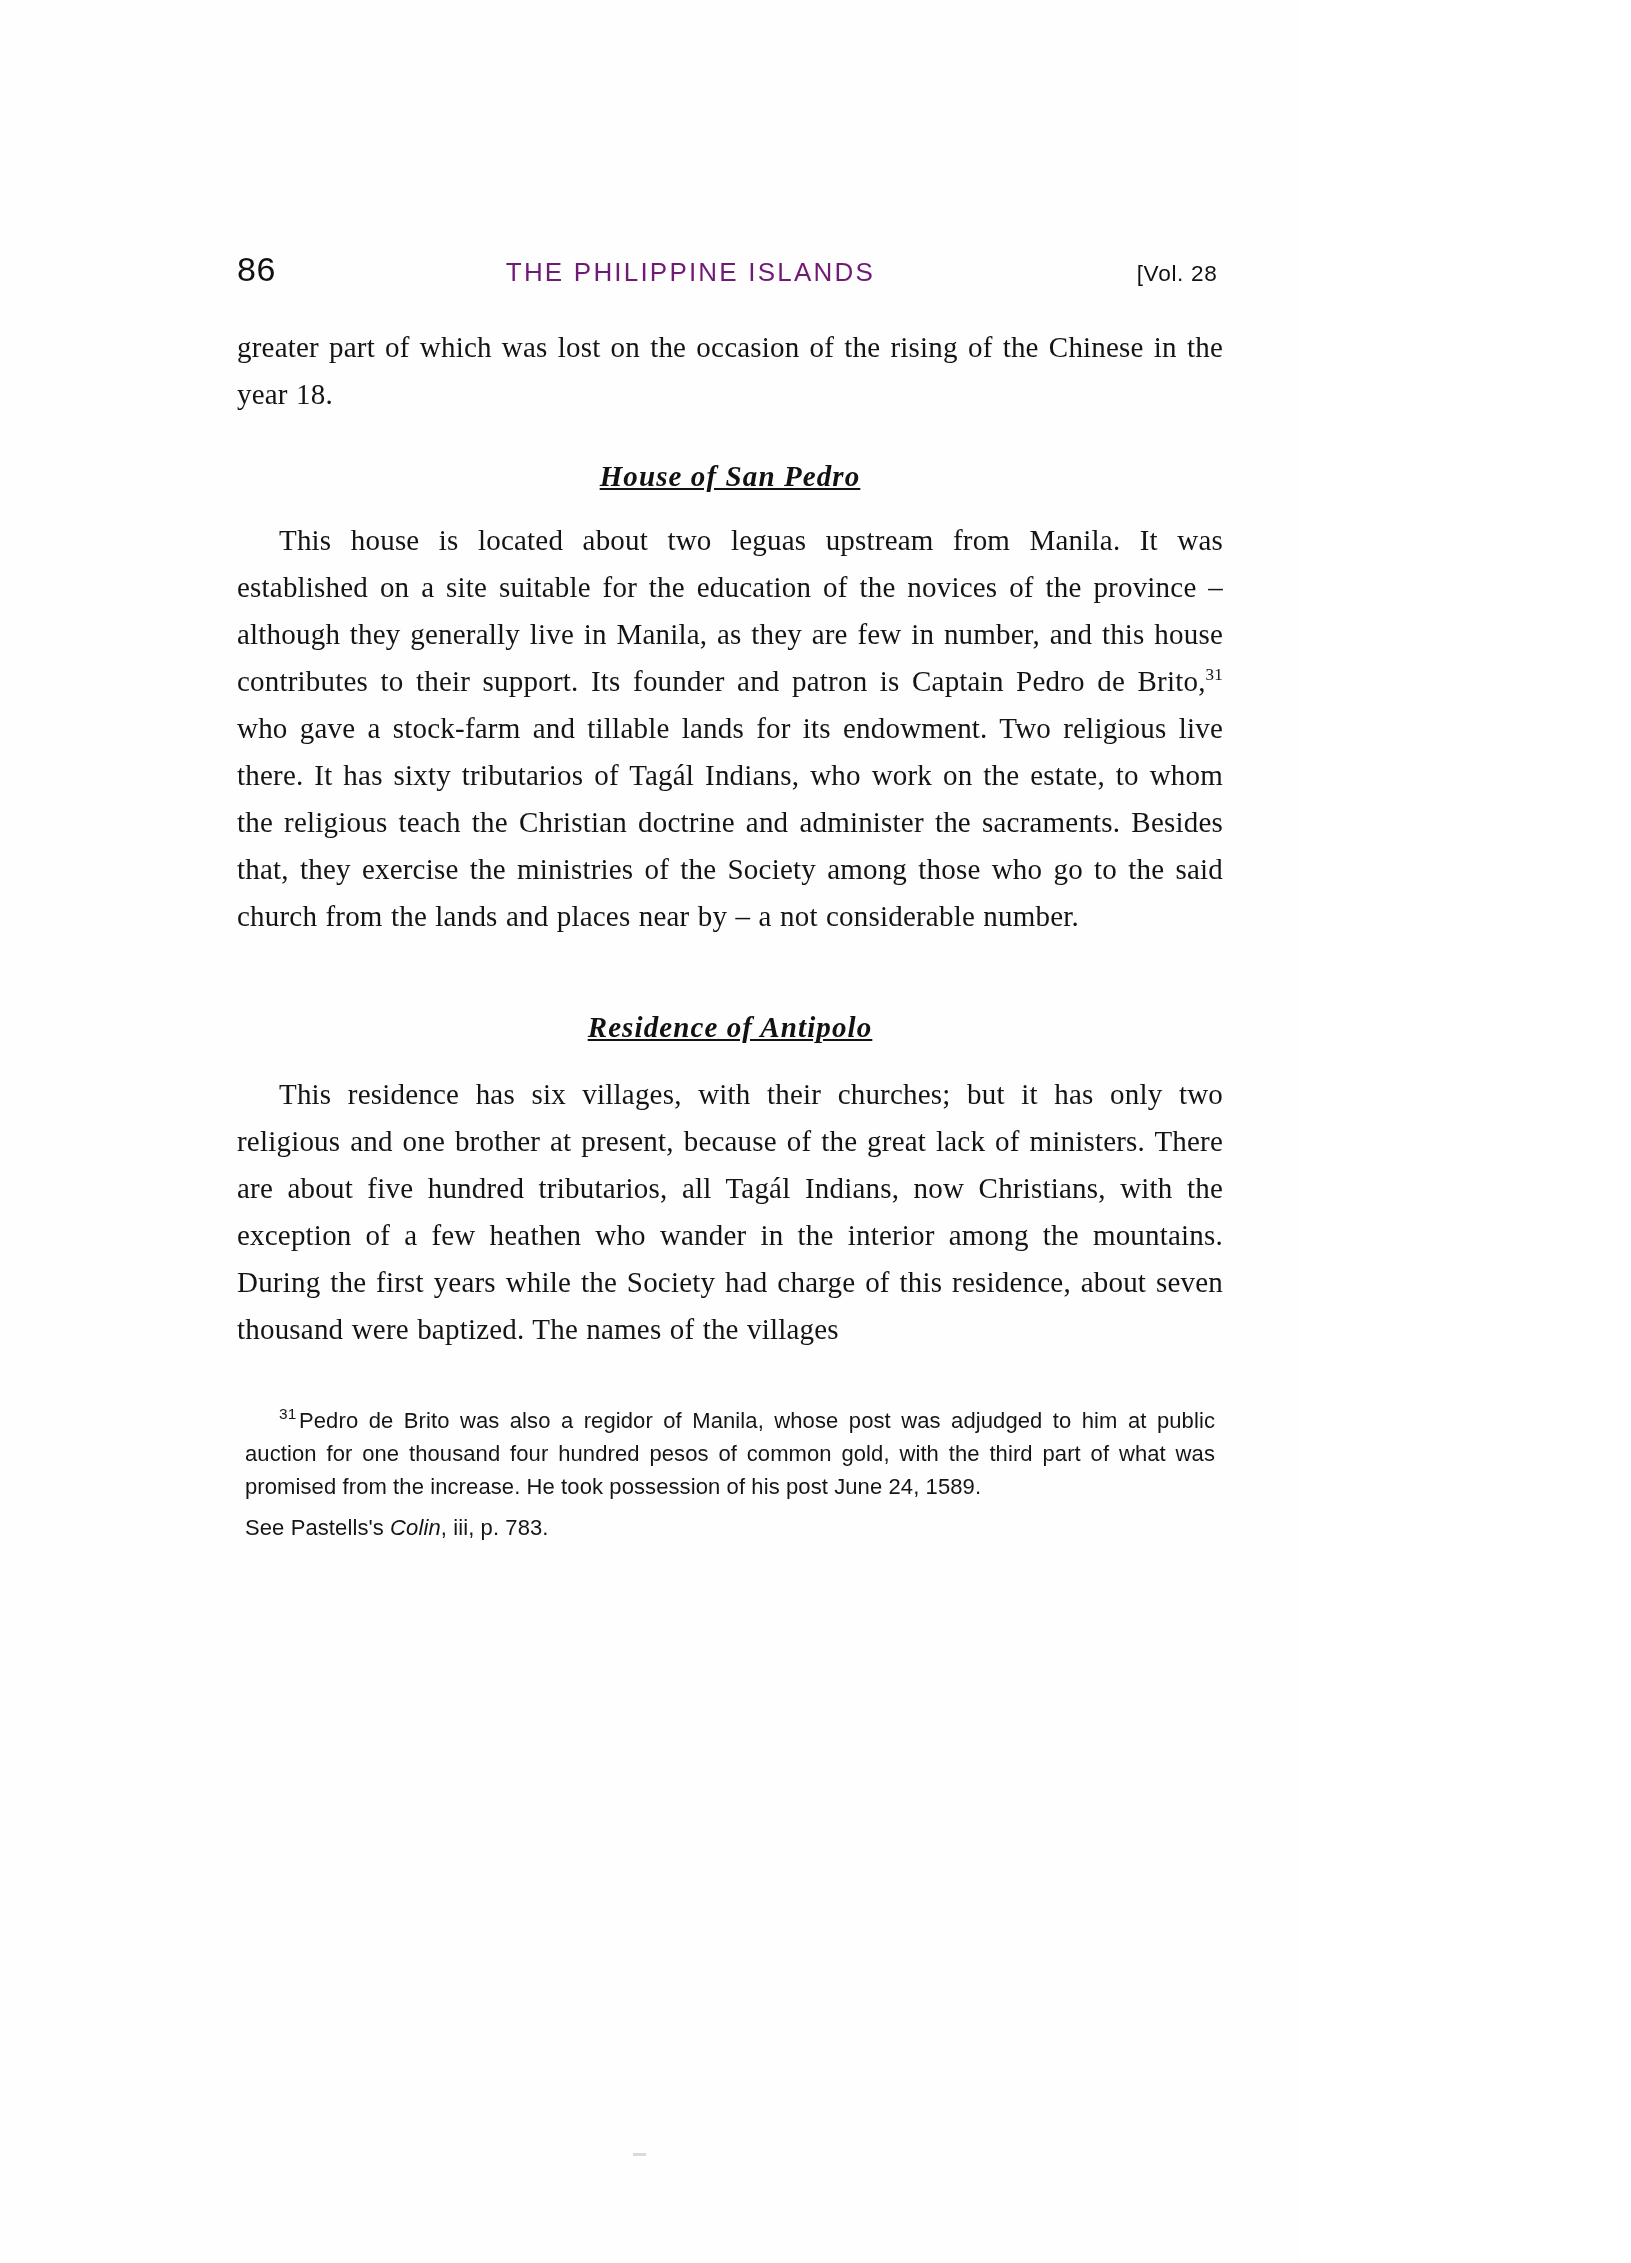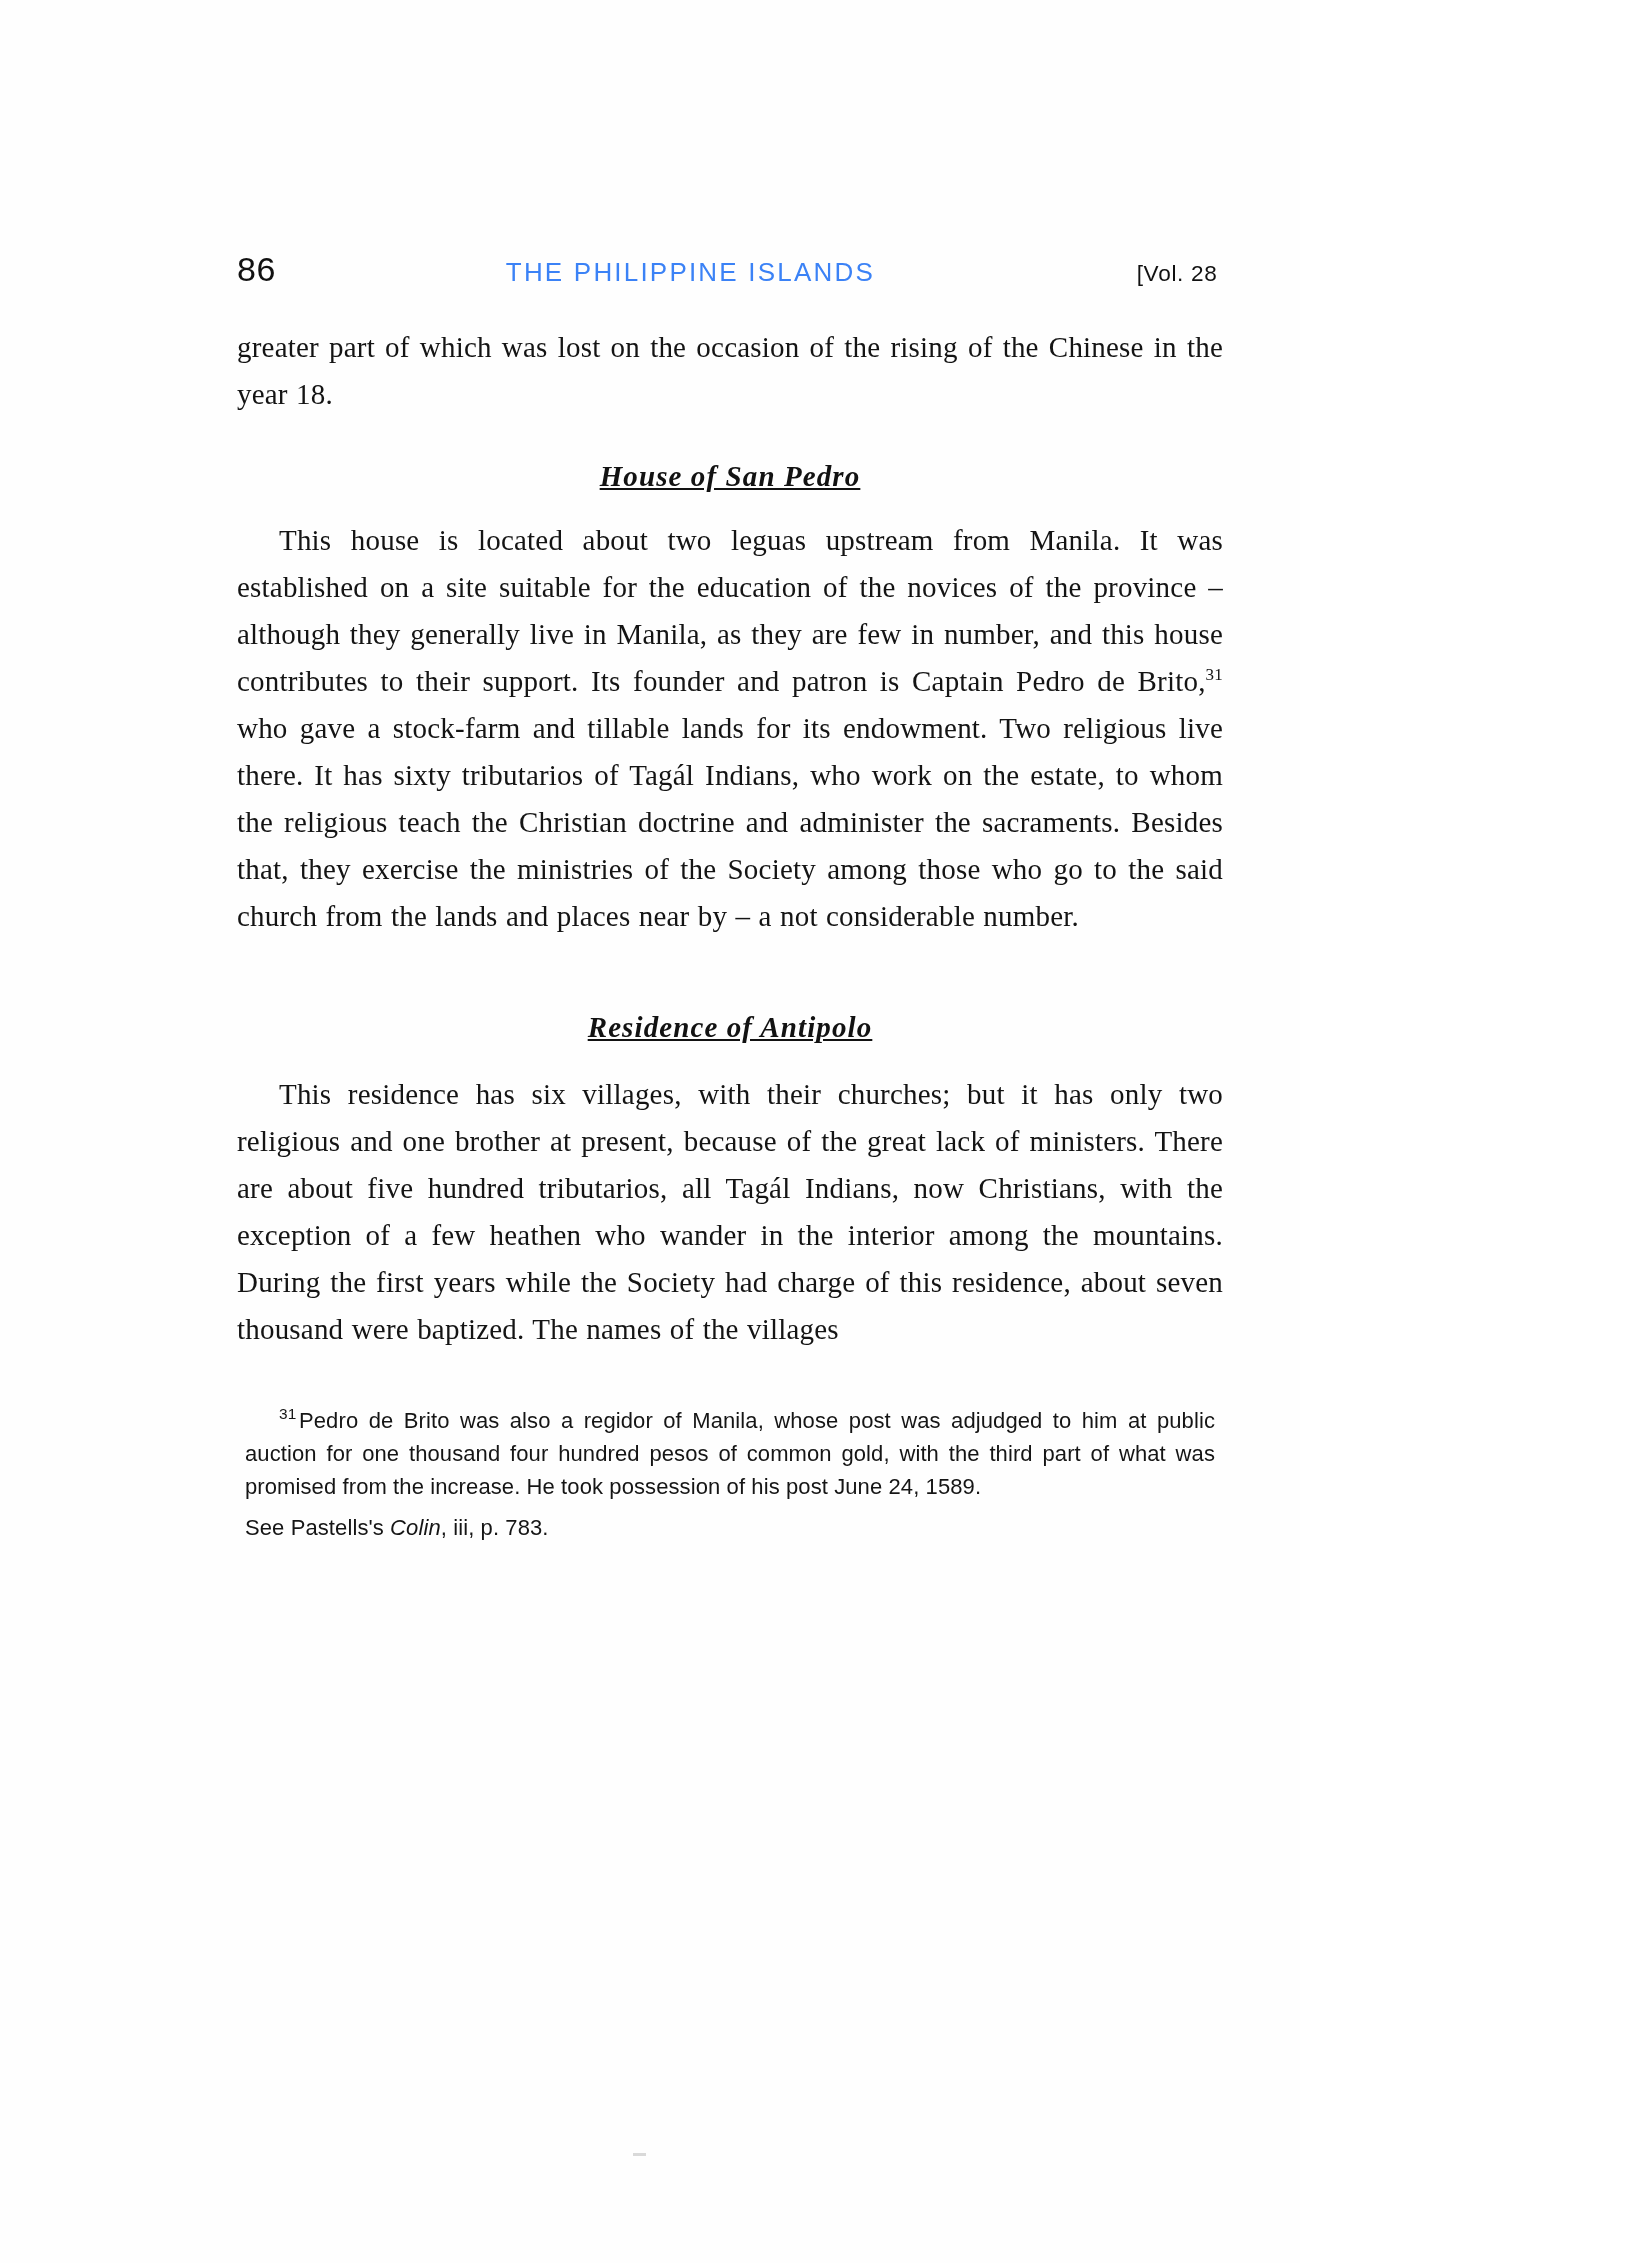--- a/index.html
+++ b/index.html
@@ -42,21 +42,21 @@
     font-size: 34px;
     letter-spacing: 0.5px;
     color: #111;
     width: 100px;
     flex: 0 0 100px;
   }
   .runtitle {
     font-family: "Liberation Sans", sans-serif;
     font-size: 26px;
     letter-spacing: 2.2px;
-    color: #3b82f6;
+    color: #701a75;
     flex: 1 1 auto;
     text-align: center;
     padding-left: 7.2px;
   }
   .volume {
     font-family: "Liberation Sans", sans-serif;
     font-size: 22.6px;
     letter-spacing: 0.7px;
     color: #111;
     width: 181px;

